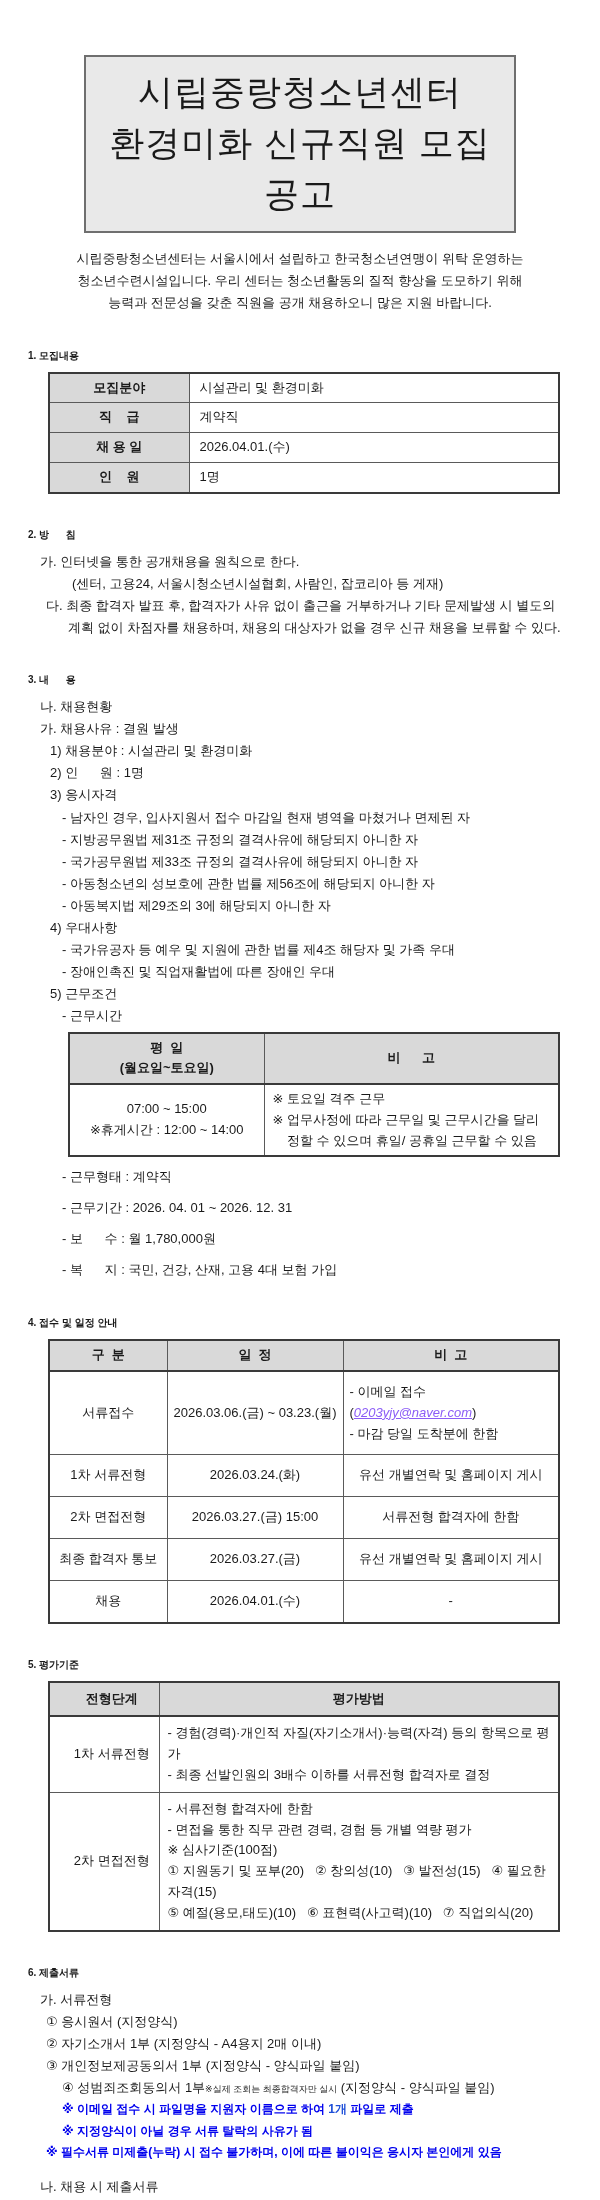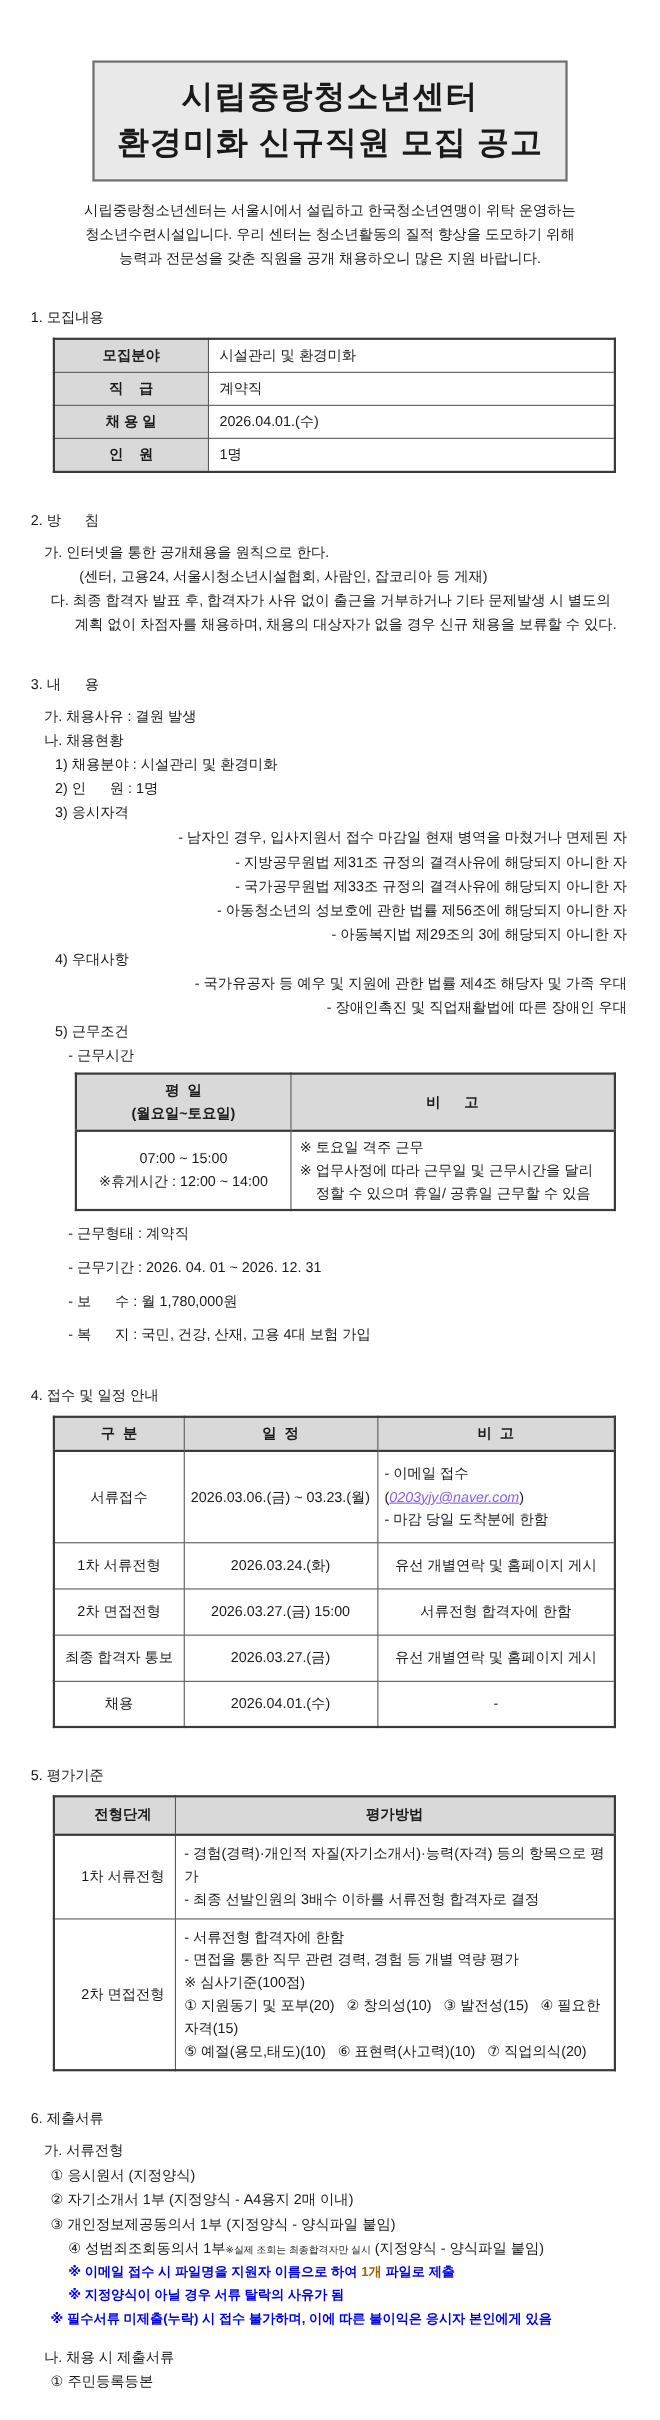--- a/index.html
+++ b/index.html
@@ -10,33 +10,33 @@
     color:#1a1a1a; font-size:13px;
   }
   .page { width:600px; height:2200px; padding:0 30px; }
   [data-bind]{ white-space:pre-wrap; }
 
   
   .title-box{
     width:432px; margin:55px auto 0 auto; background:#e9e9e9;
     border:2px solid #6f6f6f; text-align:center; padding:10px 4px 12px 4px;
   }
-  .title-line{ font-size:29px; font-weight:bold; line-height:1.45; letter-spacing:1px; }
+  .title-line{ font-size:35px; font-weight:normal; line-height:1.45; letter-spacing:1px; }
 
   .intro{ margin-top:15px; text-align:center; line-height:1.7; }
 
-  .sec-h{ font-size:13px; font-weight:normal; margin:0 0 9px -2px; }
+  .sec-h{ font-size:10px; font-weight:bold; margin:0 0 9px -2px; }
   .sec{ margin-top:34px; }
   .line{ line-height:1.7; }
   .ind1{ margin-left:10px; }   
   .ind2{ margin-left:20px; }   
   .ind3{ margin-left:32px; }   
   .paren{ margin-left:42px; }
   .hang{ padding-left:22px; text-indent:-22px;margin-left:16px; }
-  .hang3{ margin-left:32px; padding-left:14px; text-indent:-14px;text-align:right; }
+  .hang3{ margin-left:32px; padding-left:14px; text-indent:-14px; }
   .gap{ height:12px; }
 
   table{ border-collapse:collapse; font-size:13px; table-layout:fixed; }
   .tbl{ border:2px solid #3a3a3a; }
   .tbl td{ border:1px solid #5a5a5a; padding:3px 8px; vertical-align:middle; line-height:1.6; }
   .tbl .hd{
     background:#d9d9d9; font-weight:bold; text-align:center;
     border-bottom:2px solid #3a3a3a;
   }
   .tbl .lbl{ background:#d9d9d9; font-weight:bold; text-align:center; }
@@ -52,21 +52,21 @@
   .t4 .c3{ text-align:center; }
   .t4 .c3.left{ text-align:left; }
   .t4 td{ padding:10px 6px; }
   .t4 tr.hdr td{ padding:4px 6px; }
   .t5{ margin-left:18px; width:512px; }
   .t5 .c1{ width:110px; text-align:center;padding-left:23px; }
   .t5 td{ padding:6px 8px; }
 
   .email{ color:#8b5cf6; text-decoration:underline; cursor:pointer;font-style:italic; }
   .blue-note{ color:#0000ee; font-weight:bold; font-size:12px; line-height:1.8; }
-  .red{ color:#a16207; }
+  .red{ color:#1d4ed8; }
   .tiny{ font-size:9px; }
   .cond .line{ margin-top:6px; line-height:1.9; }
 </style>
 </head>
 <body>
 
 <div class="page">
 
   <div class="title-box">
     <div class="title-line" data-bind="title.line1">시립중랑청소년센터</div>
@@ -105,22 +105,22 @@
 
   <div class="sec">
     <div class="sec-h" data-bind="s2.heading">2. 방      침</div>
     <div class="line ind1" data-bind="s2.a">가. 인터넷을 통한 공개채용을 원칙으로 한다.</div>
     <div class="line paren" data-bind="s2.a2">(센터, 고용24, 서울시청소년시설협회, 사람인, 잡코리아 등 게재)</div>
     <div class="line ind1 hang" data-bind="s2.c">다. 최종 합격자 발표 후, 합격자가 사유 없이 출근을 거부하거나 기타 문제발생 시 별도의 계획 없이 차점자를 채용하며, 채용의 대상자가 없을 경우 신규 채용을 보류할 수 있다.</div>
   </div>
 
   <div class="sec">
     <div class="sec-h" data-bind="s3.heading">3. 내      용</div>
+    <div class="line ind1" data-bind="s3.na">나. 채용현황</div>
     <div class="line ind1" data-bind="s3.ga">가. 채용사유 : 결원 발생</div>
-    <div class="line ind1" data-bind="s3.na">나. 채용현황</div>
     <div class="line ind2" data-bind="s3.f1">1) 채용분야 : 시설관리 및 환경미화</div>
     <div class="line ind2" data-bind="s3.f2">2) 인      원 : 1명</div>
     <div class="line ind2" data-bind="s3.f3">3) 응시자격</div>
     <div class="line hang3" data-bind="s3.q.0">- 남자인 경우, 입사지원서 접수 마감일 현재 병역을 마쳤거나 면제된 자</div>
     <div class="line hang3" data-bind="s3.q.1">- 지방공무원법 제31조 규정의 결격사유에 해당되지 아니한 자</div>
     <div class="line hang3" data-bind="s3.q.2">- 국가공무원법 제33조 규정의 결격사유에 해당되지 아니한 자</div>
     <div class="line hang3" data-bind="s3.q.3">- 아동청소년의 성보호에 관한 법률 제56조에 해당되지 아니한 자</div>
     <div class="line hang3" data-bind="s3.q.4">- 아동복지법 제29조의 3에 해당되지 아니한 자</div>
     <div class="line ind2" data-bind="s3.f4">4) 우대사항</div>
     <div class="line hang3" data-bind="s3.pref.0">- 국가유공자 등 예우 및 지원에 관한 법률 제4조 해당자 및 가족 우대</div>

